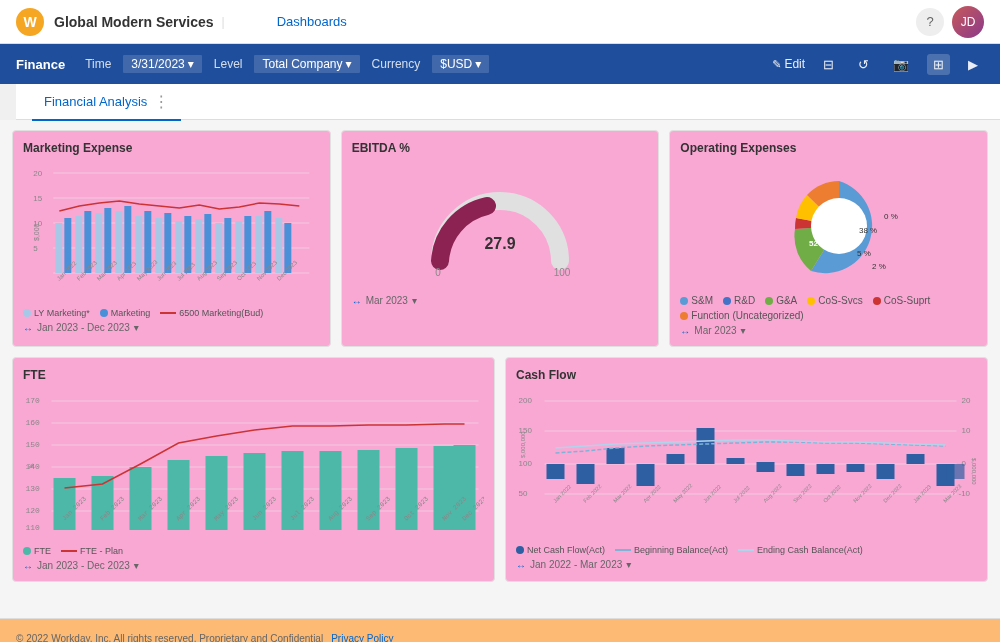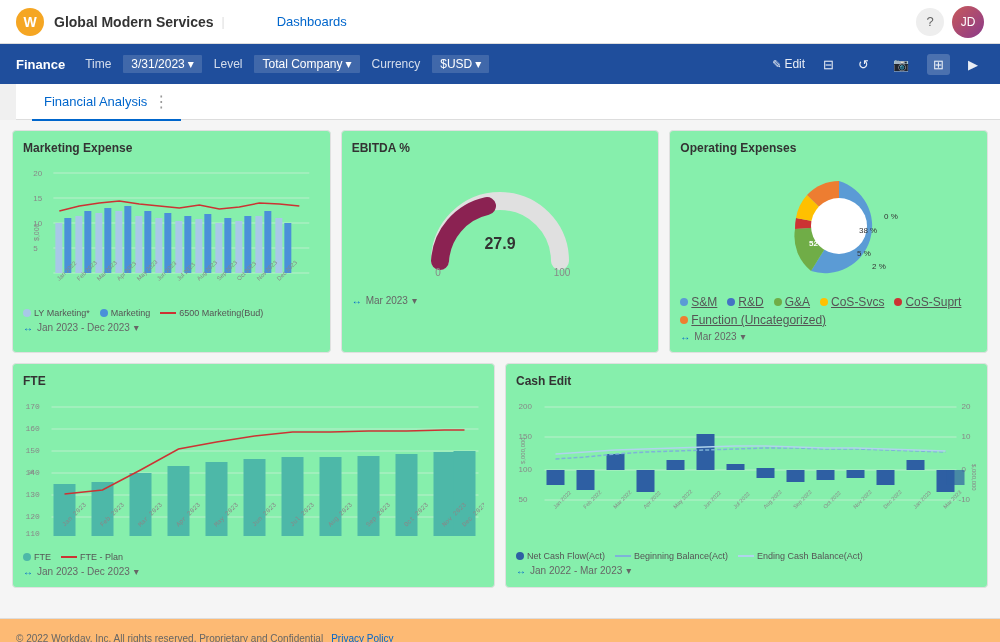--- a/index.html
+++ b/index.html
@@ -29,21 +29,21 @@
     .tab { padding: 8px 12px; font-size: 13px; color: #0066cc; border-bottom: 2px solid #0066cc; cursor: pointer; display: flex; align-items: center; gap: 6px; }
     .tab-dots { color: #999; font-size: 16px; cursor: pointer; }
 
     
     .main-content { background: #f5f5f5; padding: 10px 12px; height: calc(642px - 44px - 40px - 36px - 24px); }
 
     
     .chart-grid-top { display: grid; grid-template-columns: 1fr 1fr 1fr; gap: 10px; margin-bottom: 10px; }
     .chart-grid-bottom { display: grid; grid-template-columns: 1fr 1fr; gap: 10px; }
 
-    .chart-card { background: #86efac; border-radius: 4px; border: 1px solid #e0e0e0; padding: 10px; position: relative; }
+    .chart-card { background: #f9a8d4; border-radius: 4px; border: 1px solid #e0e0e0; padding: 10px; position: relative; }
     .chart-title { font-size: 12px; font-weight: 600; color: #333; margin-bottom: 6px; }
     .chart-footer { font-size: 10px; color: #666; margin-top: 4px; display: flex; align-items: center; gap: 4px; cursor: pointer; }
     .chart-footer-arrow { color: #0066cc; }
 
     
     .ebitda-area { display: flex; flex-direction: column; align-items: center; padding: 10px 0; }
 
     
     .donut-area { display: flex; flex-direction: column; align-items: center; }
 
@@ -232,21 +232,21 @@
 
           <circle cx="110" cy="65" r="28" fill="white"></circle>
 
           <text x="80" y="85" font-size="8" fill="white" font-weight="bold">52 %</text>
           <text x="130" y="72" font-size="8" fill="#333">38 %</text>
           <text x="155" y="58" font-size="8" fill="#333">0 %</text>
           <text x="128" y="95" font-size="8" fill="#333">5 %</text>
           <text x="143" y="108" font-size="8" fill="#333">2 %</text>
         </svg>
       </div>
-      <div class="legend" style="font-size:12px;text-decoration:underline;">
+      <div class="legend" style="font-size:10px;">
         <div class="legend-item">
             <div class="legend-dot" style="background:#5b9bd5"></div>
             <span>S&amp;M</span>
           </div>
         <div class="legend-item">
             <div class="legend-dot" style="background:#4472c4"></div>
             <span>R&amp;D</span>
           </div>
         <div class="legend-item">
             <div class="legend-dot" style="background:#70ad47"></div>
@@ -338,21 +338,21 @@
           </div>
       </div>
       <div class="chart-footer">
         <span class="chart-footer-arrow">↔</span>
         <span>Jan 2023 - Dec 2023</span>
         <span>▾</span>
       </div>
     </div>
 
     <div class="chart-card">
-      <div class="chart-title">Cash Edit</div>
+      <div class="chart-title">Cash Flow</div>
       <div style="position:relative;">
         <svg width="100%" height="150" viewBox="0 0 460 150">
 
           <text style="font-size:8px;fill:#888" x="2" y="15">200</text>
           <text style="font-size:8px;fill:#888" x="2" y="45">150</text>
           <text style="font-size:8px;fill:#888" x="2" y="78">100</text>
           <text style="font-size:8px;fill:#888" x="2" y="108">50</text>
 
           <text style="font-size:8px;fill:#888" x="445" y="15">20</text>
           <text style="font-size:8px;fill:#888" x="445" y="45">10</text>

